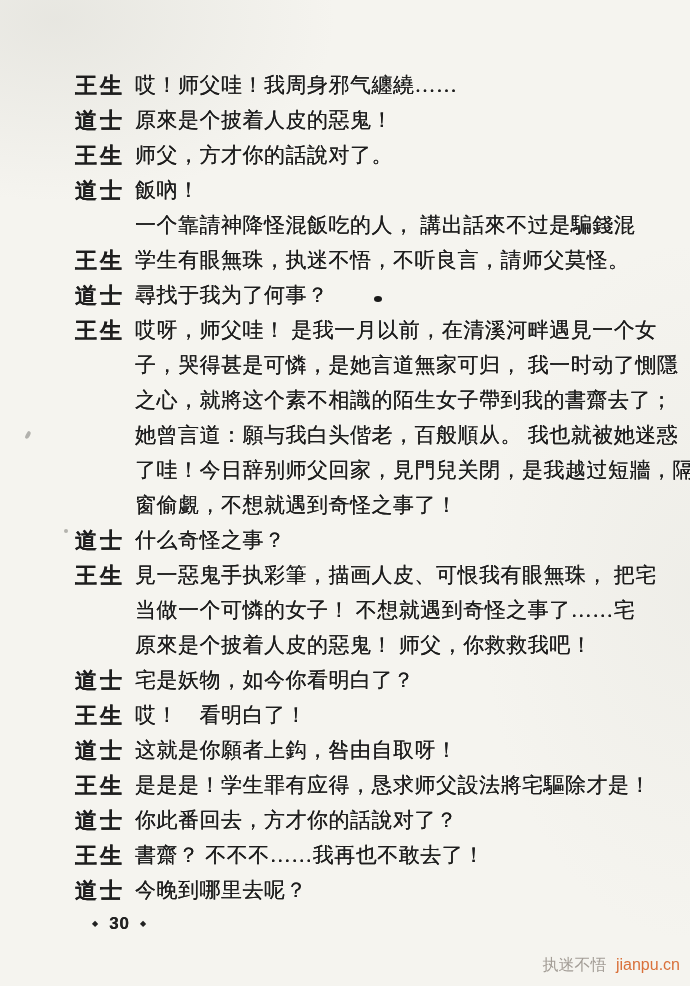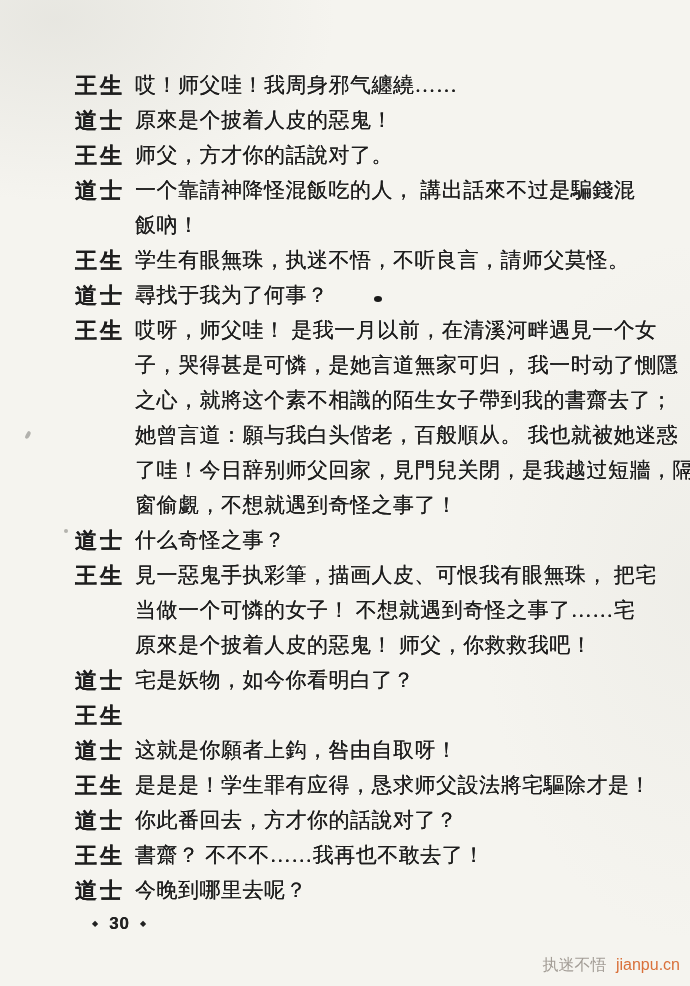--- a/index.html
+++ b/index.html
@@ -129,22 +129,22 @@
       </div>
       <div class="speech">
         <div class="speaker">王生</div>
         <div class="speech-body">
           <div class="line">师父，方才你的話說对了。</div>
         </div>
       </div>
       <div class="speech">
         <div class="speaker">道士</div>
         <div class="speech-body">
+          <div class="line">飯吶！</div>
           <div class="line">一个靠請神降怪混飯吃的人， 講出話來不过是騙錢混</div>
-          <div class="line">飯吶！</div>
         </div>
       </div>
       <div class="speech">
         <div class="speaker">王生</div>
         <div class="speech-body">
           <div class="line">学生有眼無珠，执迷不悟，不听良言，請师父莫怪。</div>
         </div>
       </div>
       <div class="speech">
         <div class="speaker">道士</div>
@@ -178,20 +178,23 @@
         </div>
       </div>
       <div class="speech">
         <div class="speaker">道士</div>
         <div class="speech-body">
           <div class="line">宅是妖物，如今你看明白了？</div>
         </div>
       </div>
       <div class="speech">
         <div class="speaker">王生</div>
+        <div class="speech-body">
+          <div class="line">哎！　看明白了！</div>
+        </div>
       </div>
       <div class="speech">
         <div class="speaker">道士</div>
         <div class="speech-body">
           <div class="line">这就是你願者上鈎，咎由自取呀！</div>
         </div>
       </div>
       <div class="speech">
         <div class="speaker">王生</div>
         <div class="speech-body">

